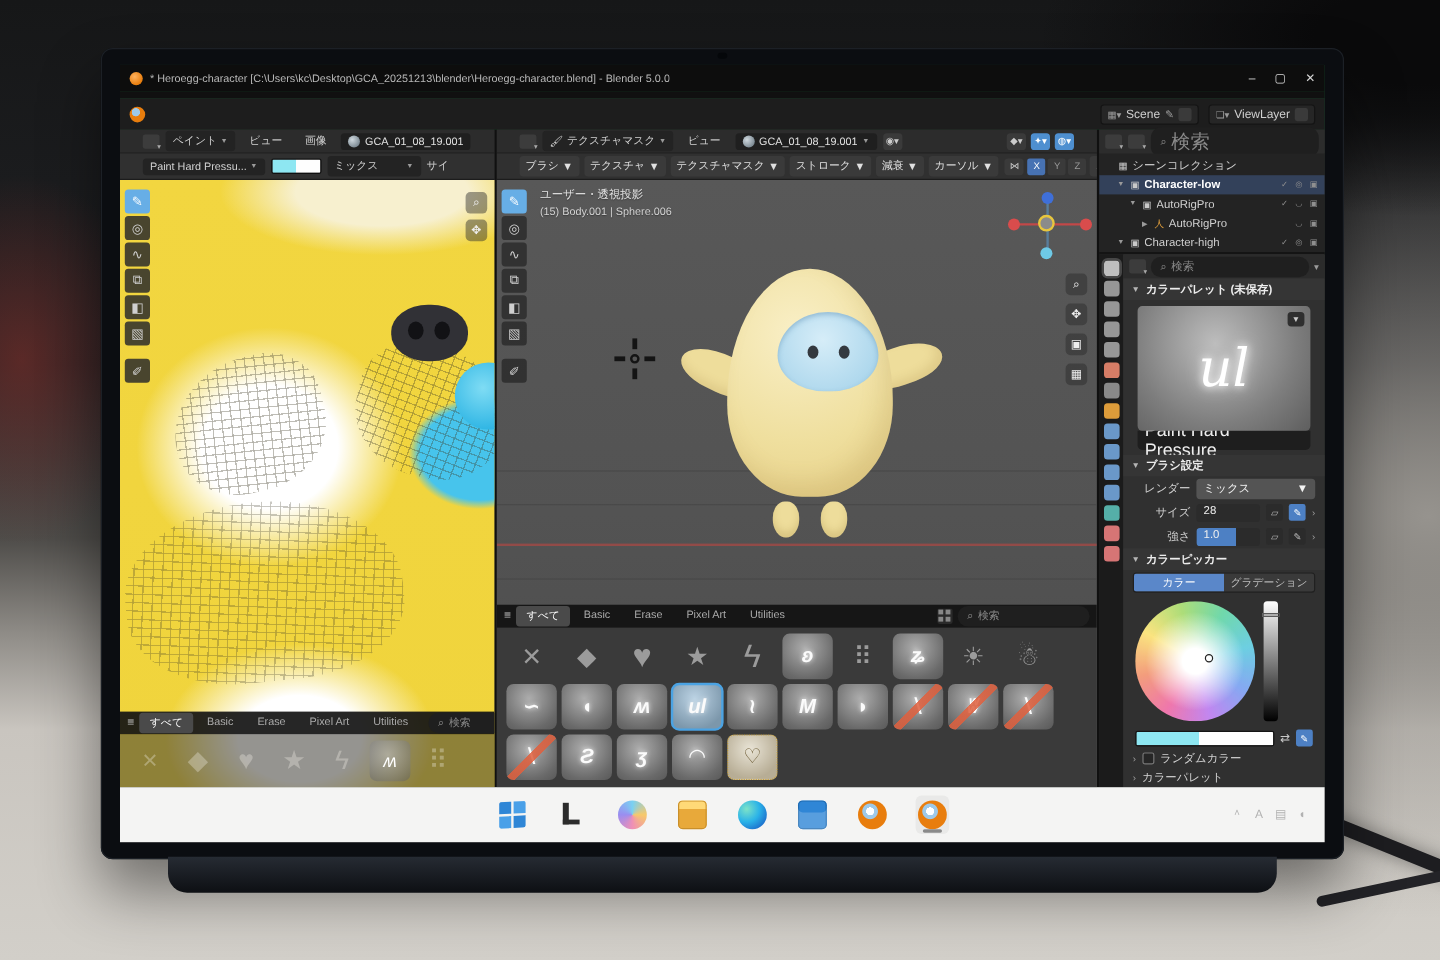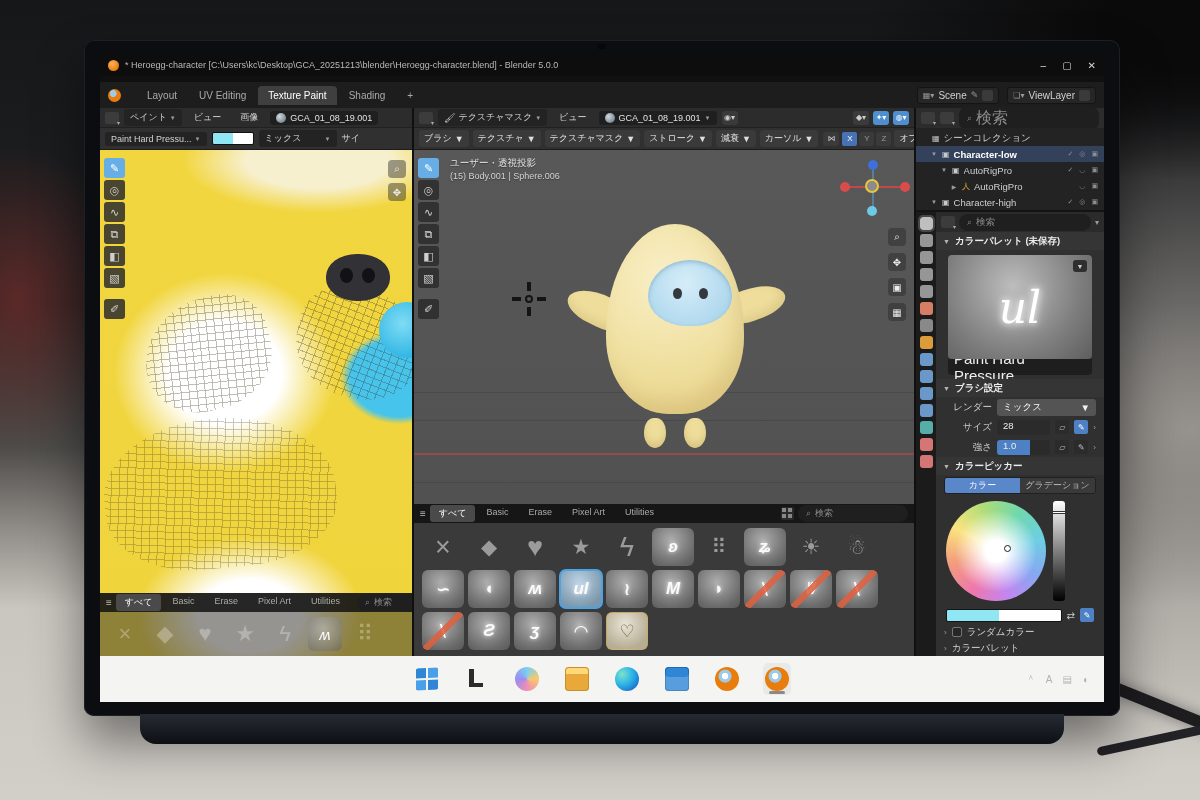--- a/index.html
+++ b/index.html
@@ -41,21 +41,21 @@
 .pin{color:#9a9a9a;font-size:9px}
 .copy{width:11px;height:11px;background:#3a3a3a;border-radius:2px}
 
 
 .main{flex:1;display:flex;background:#101010;gap:2px}
 .col{display:flex;flex-direction:column;background:#2a2a2a;min-width:0}
 .imgedit{width:312px;flex:none}
 .viewport{flex:1}
 .rightcol{width:188px;flex:none}
 
-.ehdr{display:flex;align-items:center;gap:5px;padding:0 5px;background:#2c2c2c;color:#d2d2d2;font-size:9px;white-space:nowrap;overflow:hidden}
+.ehdr{display:flex;align-items:center;gap:5px;padding:0 19px;background:#2c2c2c;color:#d2d2d2;font-size:9px;white-space:nowrap;overflow:hidden}
 .ehdr.r1{height:20px;border-bottom:1px solid #202020}
 .ehdr.r2{height:22px;background:#303030;border-bottom:1px solid #1c1c1c}
 .dd{display:flex;align-items:center;gap:3px;background:#232323;border-radius:3px;padding:2px 6px}
 .dd .car{font-size:6px;color:#9a9a9a}
 .etype{width:14px;height:12px;background:#3c3c3c;border-radius:2px;position:relative}
 .etype::after{content:"▾";position:absolute;right:-1px;bottom:-2px;font-size:6px;color:#aaa}
 .swatch{width:42px;height:13px;border:1px solid #101010;border-radius:2px;background:linear-gradient(90deg,#8ee7f2 0 50%,#fefefe 50%)}
 .imgfield{display:flex;align-items:center;gap:4px;background:#1f1f1f;border-radius:3px;padding:2px 6px;color:#e2e2e2}
 .globe{width:10px;height:10px;border-radius:50%;background:radial-gradient(circle at 35% 35%,#cfd8de,#5c6b76)}
 
@@ -256,28 +256,20 @@
         <span class="tb-ctrls">
           <span data-name="minimize-button">–</span>
           <span data-name="maximize-button">▢</span>
           <span data-name="close-button">✕</span>
         </span>
       </div>
       <div class="gapstrip" data-name="window-edge"></div>
 
       <div class="topbar" data-name="top-bar">
         <span class="blogo" data-name="blender-logo-icon"></span>
-        <span class="wtabs" data-name="workspace-tabs">
-
-        <span class="wtab" data-name="workspace-tab">Layout</span>
-            <span class="wtab" data-name="workspace-tab">UV Editing</span>
-            <span class="wtab active" data-name="workspace-tab">Texture Paint</span>
-            <span class="wtab" data-name="workspace-tab">Shading</span>
-            <span class="wtab" data-name="workspace-tab">+</span>
-          </span>
         <span class="topright">
           <span class="idpill" data-name="scene-selector">
             <span class="mini" data-name="scene-icon">▦▾</span>
             <span>Scene</span>
             <span class="pin" data-name="pin-icon">✎</span>
             <span class="copy" data-name="new-scene-icon"></span>
           </span>
           <span class="idpill" data-name="viewlayer-selector">
             <span class="mini" data-name="viewlayer-icon">❏▾</span>
             <span>ViewLayer</span>

